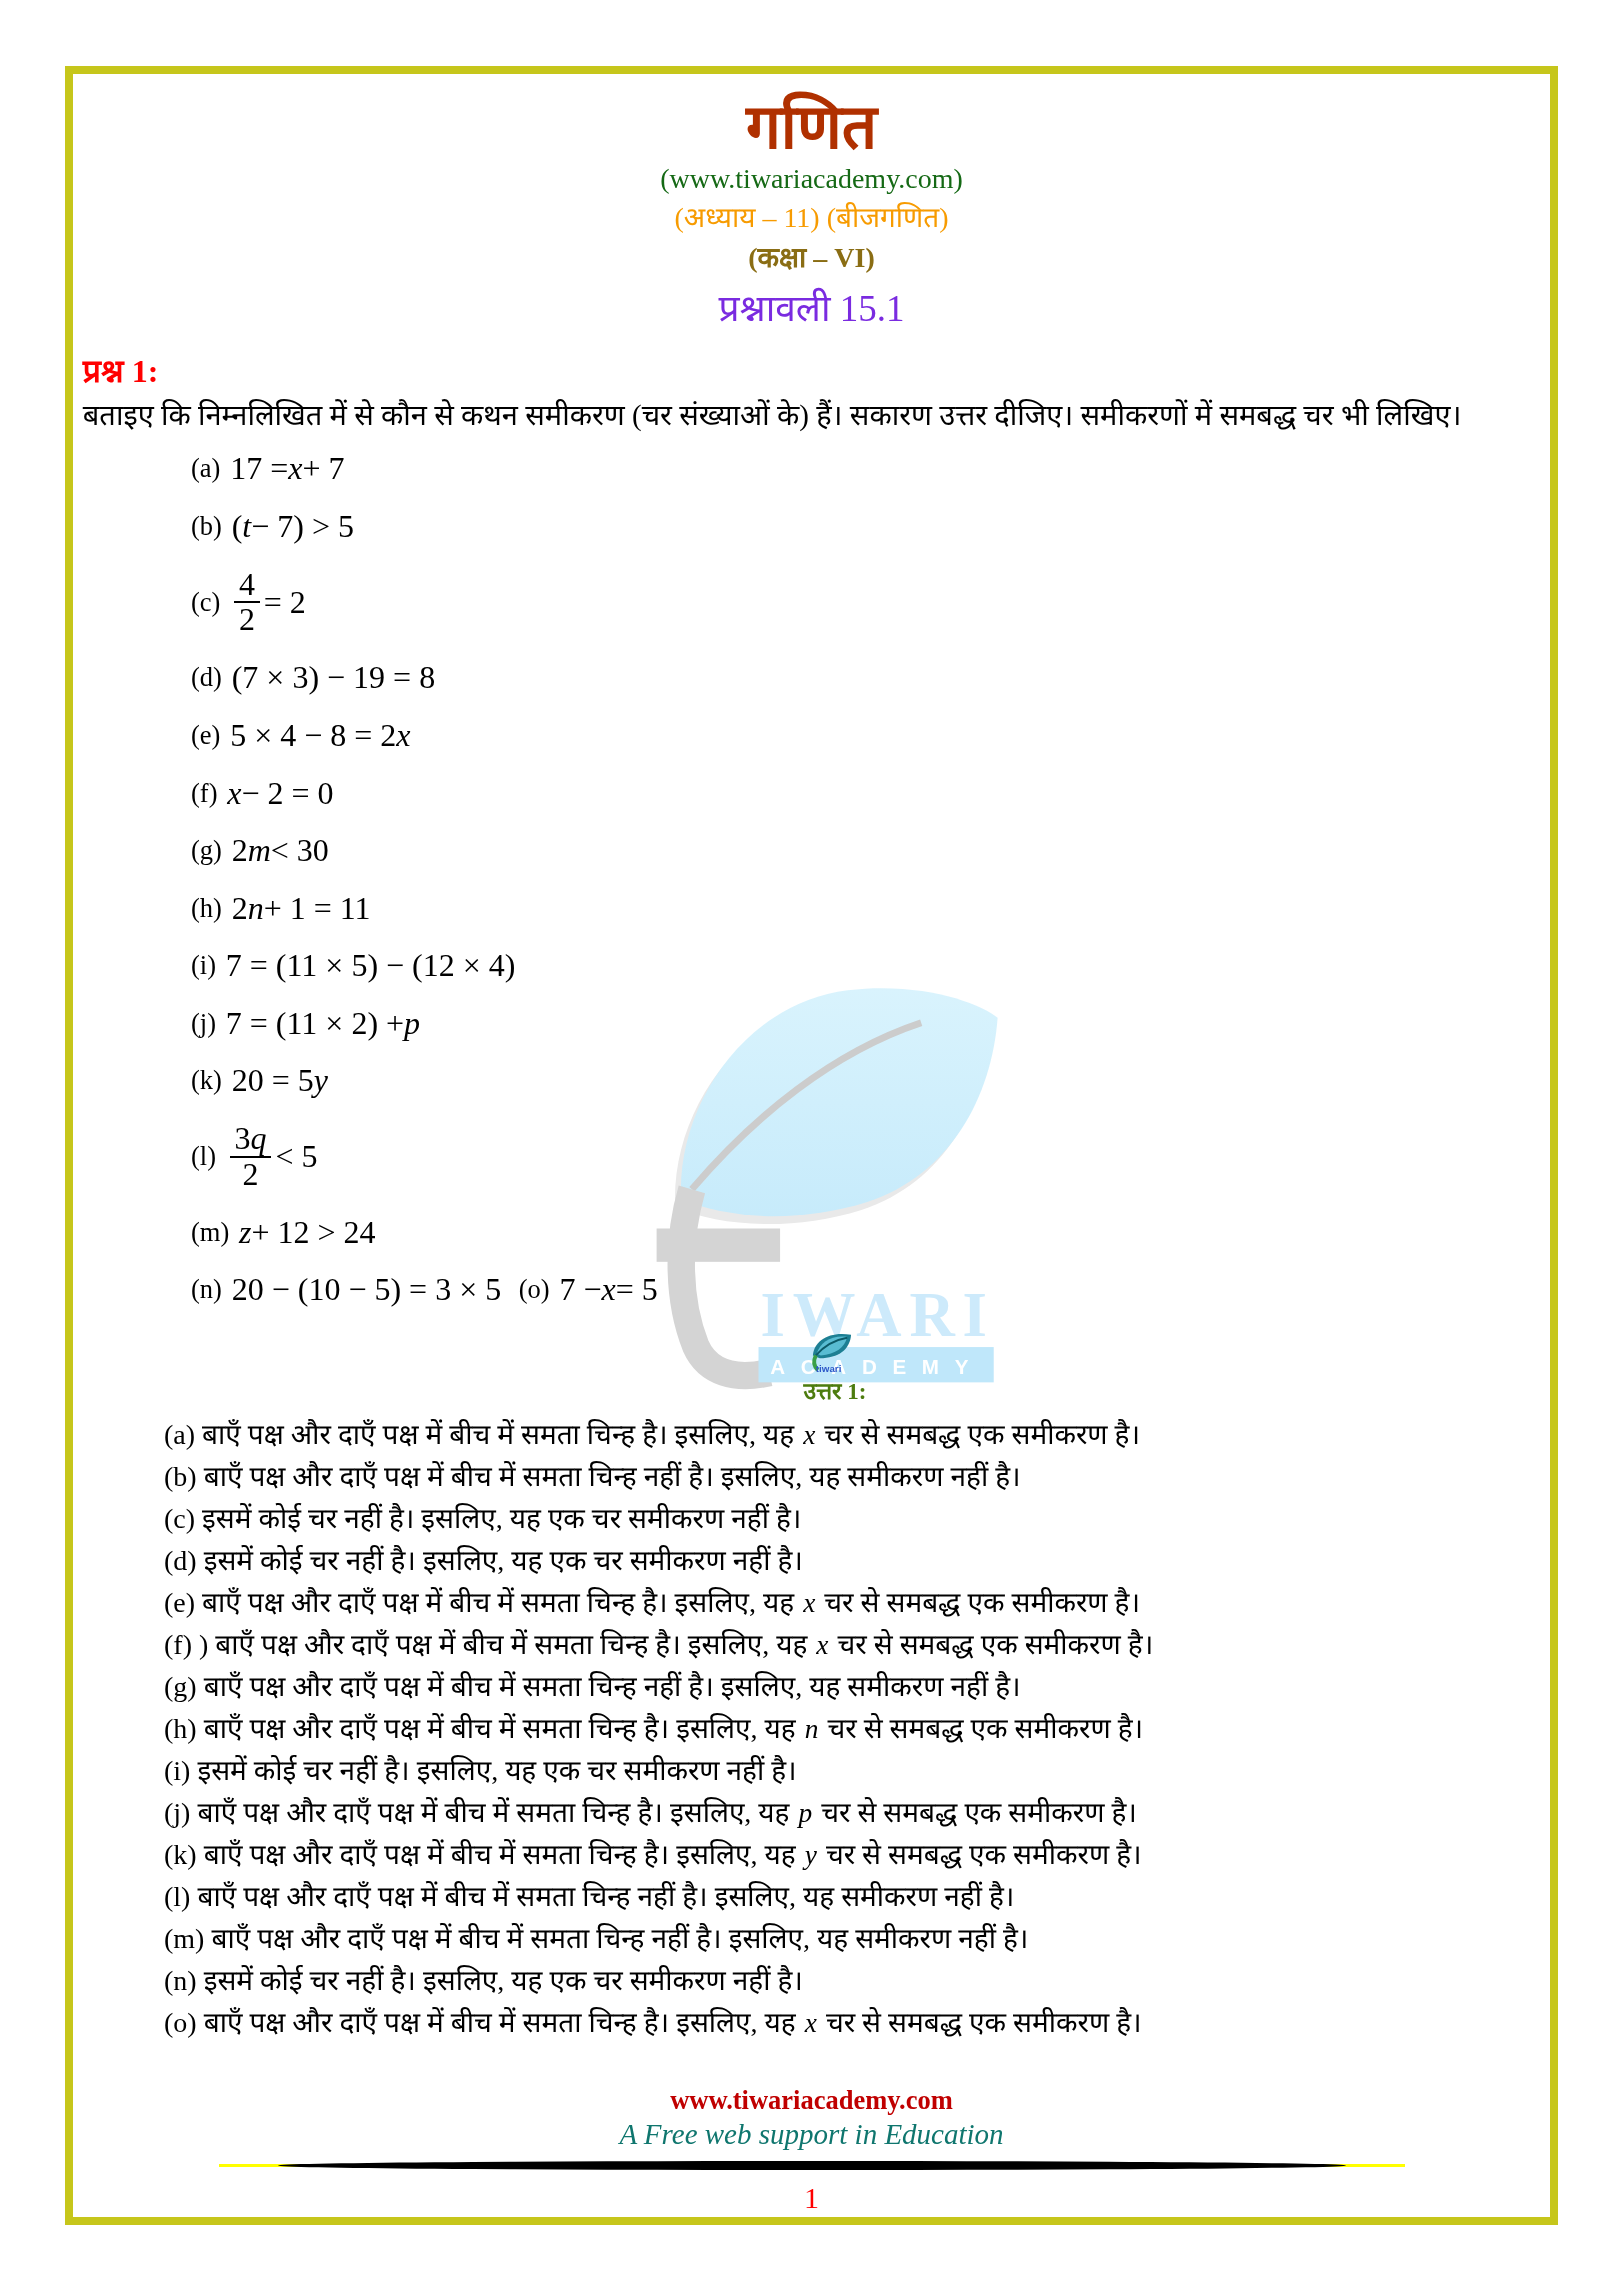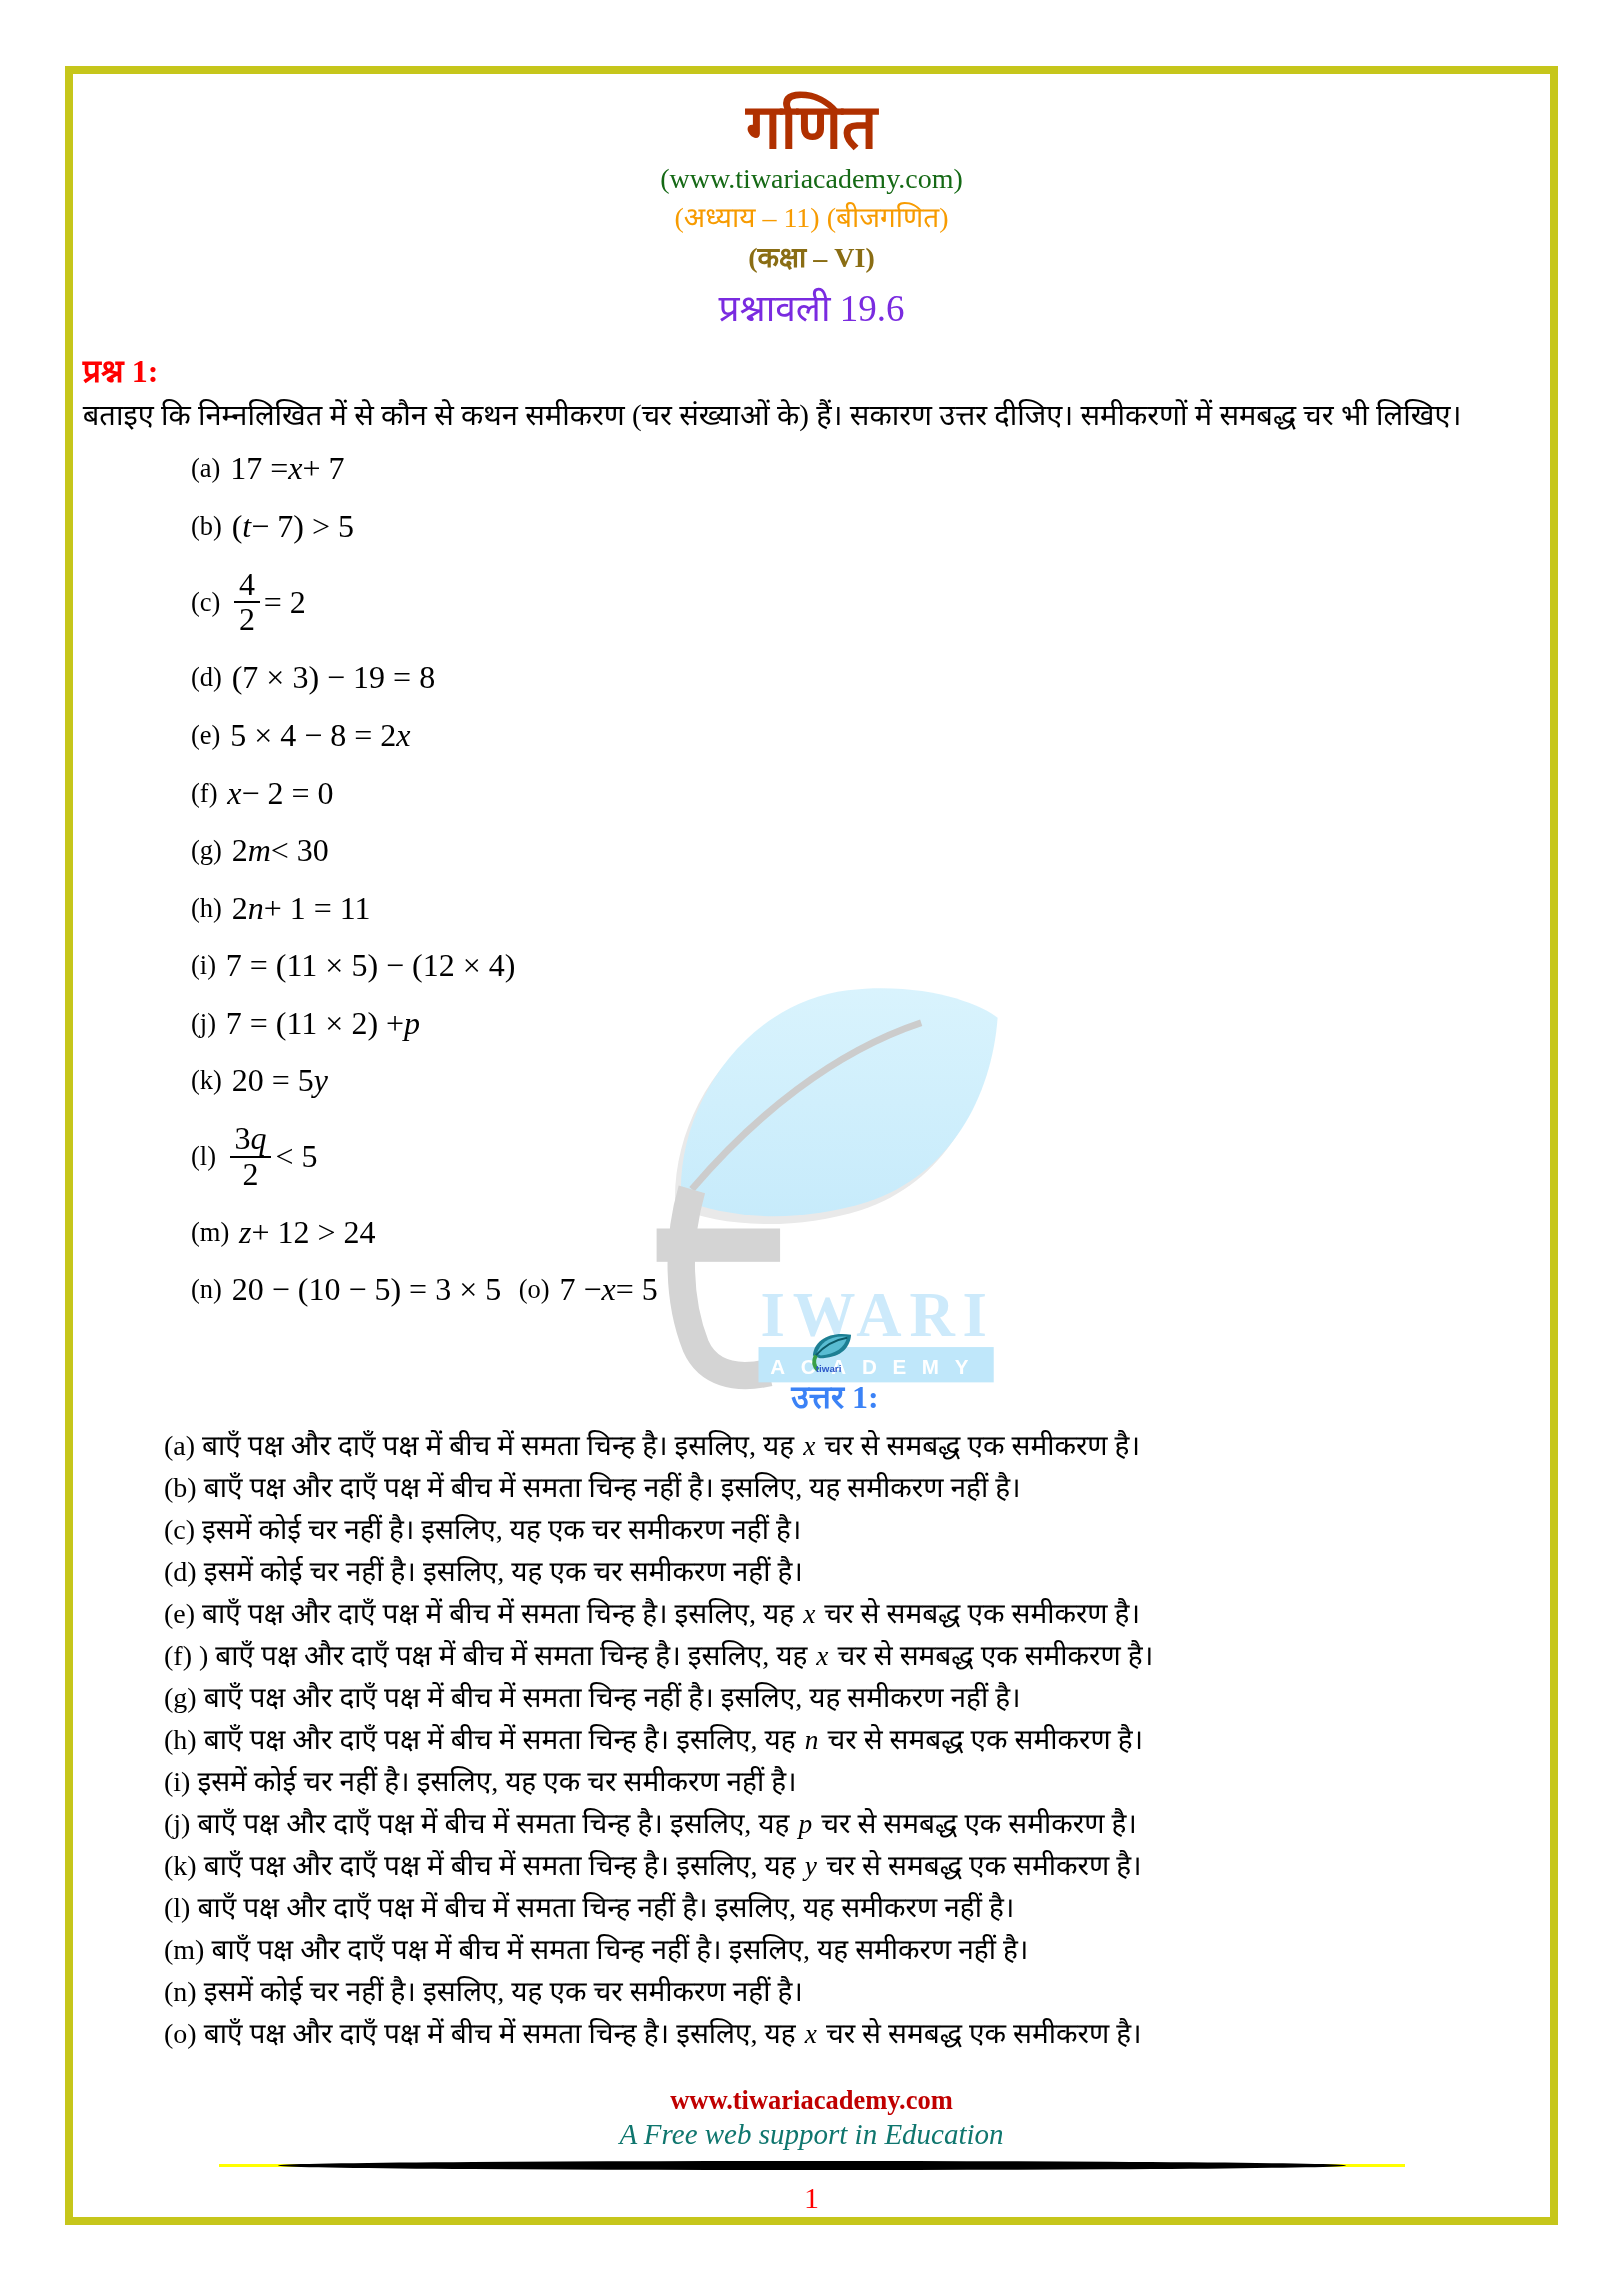--- a/index.html
+++ b/index.html
@@ -32,21 +32,21 @@
   .eq-body{display:inline-flex;align-items:center;white-space:nowrap;}
   .eq-body + .eq-label{margin-left:17.6px;}
   .mi{font-style:italic;}
   .frac{display:inline-flex;flex-direction:column;text-align:center;line-height:1.05;margin:2px 3.9px;}
   .fnum{display:block;border-bottom:2.5px solid #000;padding:0 4.9px;}
   .fden{display:block;}
 
   
   .a-heading-row{display:flex;align-items:center;margin:13.7px 0 7.8px 47px;flex-direction:column;}
   .a-logo{width:47px;height:45px;margin-right:7.8px;flex:0 0 auto;}
-  .a-heading{font-size:32px;font-weight:bold;color:#3b82f6;}
+  .a-heading{font-size:23px;font-weight:bold;color:#4d7c0f;}
   .ans-list{margin-bottom:11px;}
   .ans-row{margin-left:91px;font-size:28px;line-height:42px;white-space:nowrap;}
   .ans-var{font-style:italic;font-size:27.4px;padding:0 2px;}
 
   
   .footer{position:absolute;left:0;right:0;bottom:2px;text-align:center;}
   .f-site{font-size:26.5px;font-weight:bold;color:#c00000;}
   .f-tagline{font-size:29px;font-style:italic;color:#0f766e;margin-top:2px;}
   .divider{position:relative;width:1186px;height:10.8px;margin:9.8px auto 0;}
   .divider .yline{position:absolute;left:0;right:0;top:3.9px;height:2.9px;background:#ffff00;}
@@ -75,21 +75,21 @@
     <text x="136" y="433" font-size="21" font-weight="bold" letter-spacing="16" fill="#ffffff" font-family="Liberation Sans, sans-serif">ACADEMY</text>
   </svg>
 
   <div class="content">
 
     <div class="header">
       <div class="t-title">गणित</div>
       <div class="t-site">(www.tiwariacademy.com)</div>
       <div class="t-chapter">(अध्याय – 11) (बीजगणित)</div>
       <div class="t-class">(कक्षा – VI)</div>
-      <div class="t-exercise">प्रश्नावली 19.6</div>
+      <div class="t-exercise">प्रश्नावली 15.1</div>
     </div>
 
     <div class="q-heading">प्रश्न 1:</div>
     <div class="q-text">बताइए कि निम्नलिखित में से कौन से कथन समीकरण (चर संख्याओं के) हैं। सकारण उत्तर दीजिए। समीकरणों में समबद्ध चर भी लिखिए।</div>
 
     <div class="eq-list">
         <div class="eq-row">
           <span class="eq-label">(a)</span>
           <span class="eq-body">
             <span class="mr">17 = </span>

